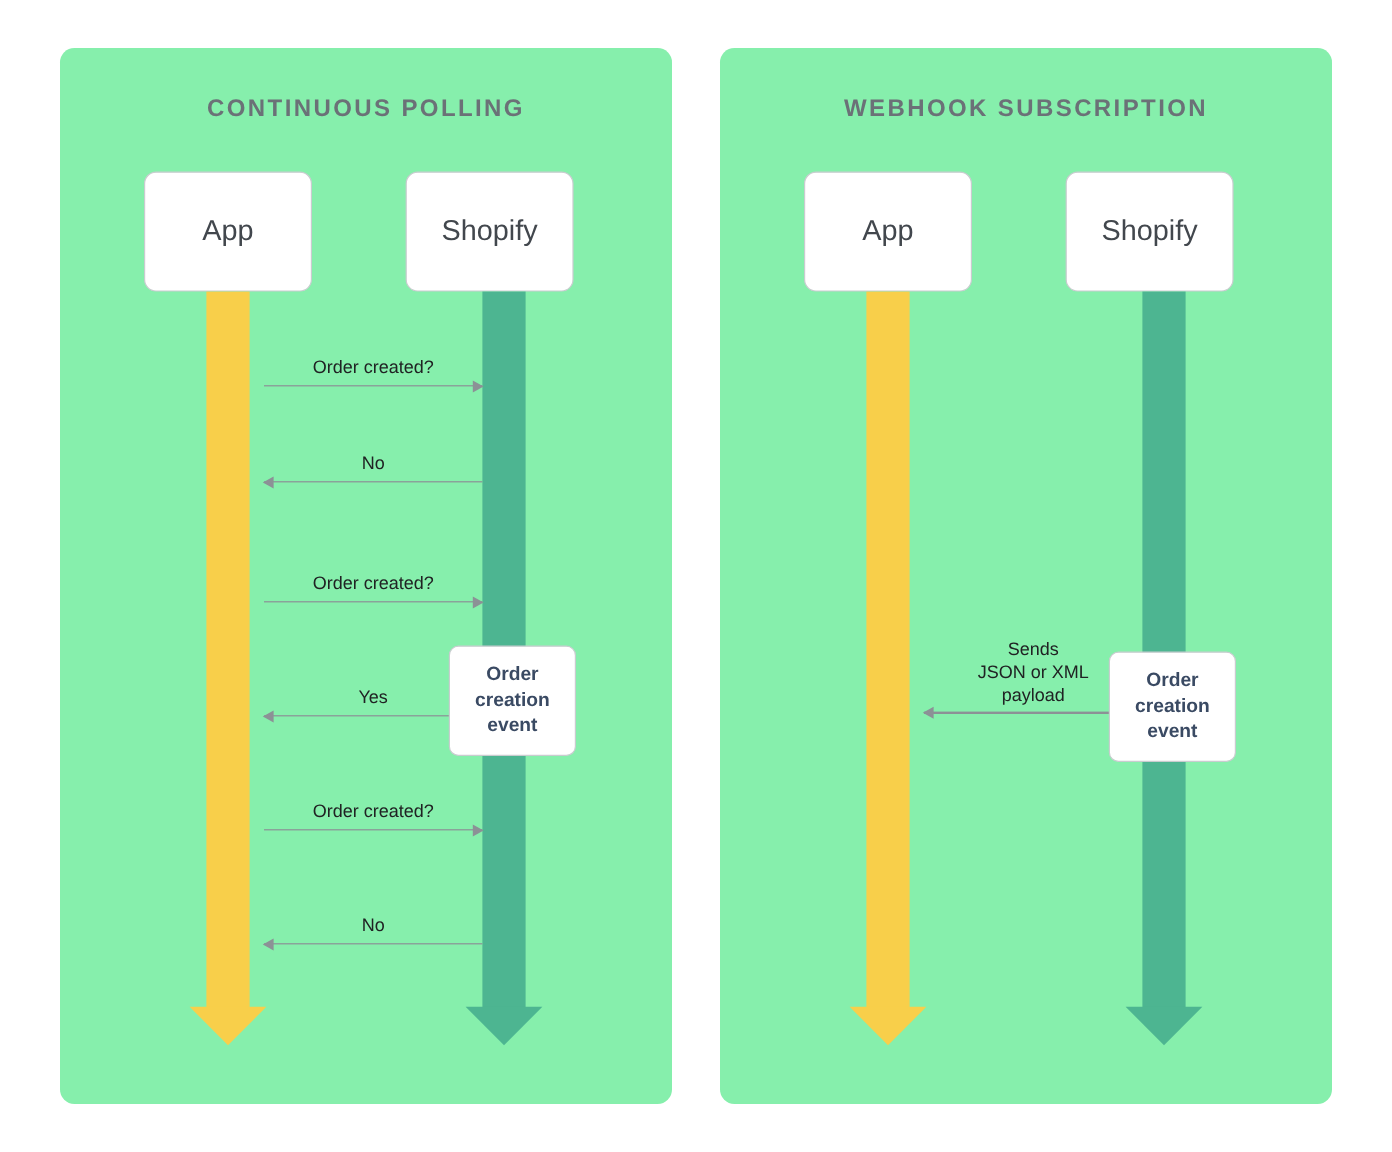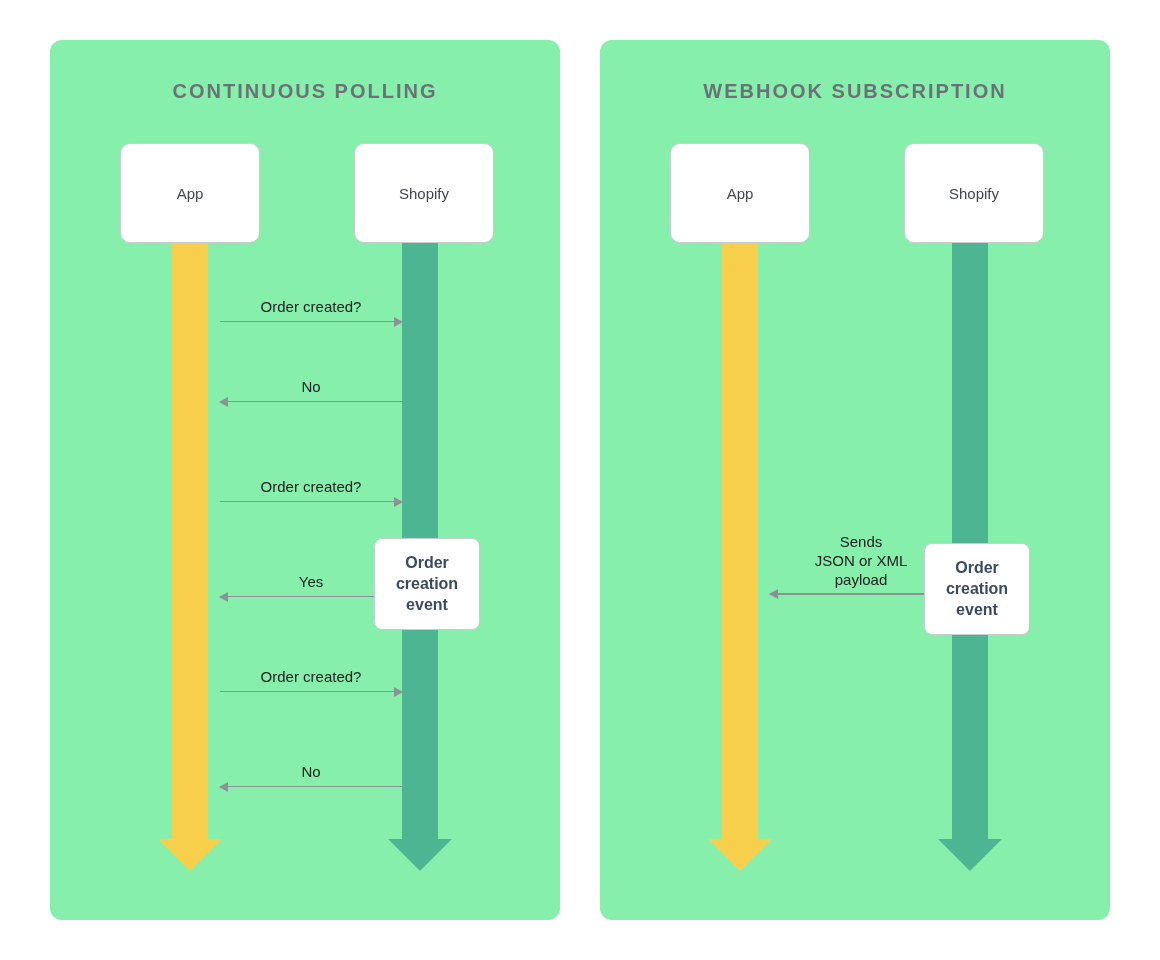--- a/index.html
+++ b/index.html
@@ -36,26 +36,26 @@
     position: absolute;
     top: 0;
     width: 140px;
     height: 100px;
     background: #ffffff;
     border: 1.5px solid #c9cccf;
     border-radius: 10px;
     display: flex;
     align-items: center;
     justify-content: center;
-    font-size: 15px;
+    font-size: 24px;
     color: #42474d;
     font-weight: 400;
   }
   .lane-app { left: 30px; }
-  .lane-shopify { right: 26px; }
+  .lane-shopify { right: 42px; }
   .timeline {
     position: absolute;
     top: 100px;
     width: 36px;
     height: 600px;
   }
   .timeline.app { left: 82px; background: #f8cf4a; }
   .timeline.shopify { right: 82px; background: #4db591; }
   .timeline-arrowhead {
     position: absolute;

